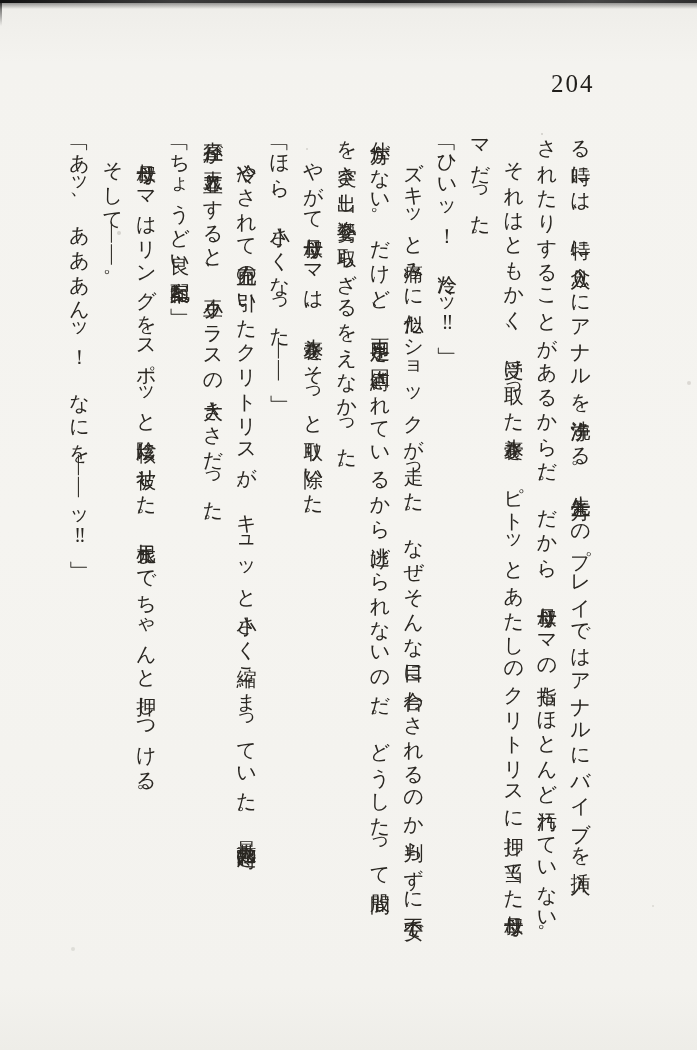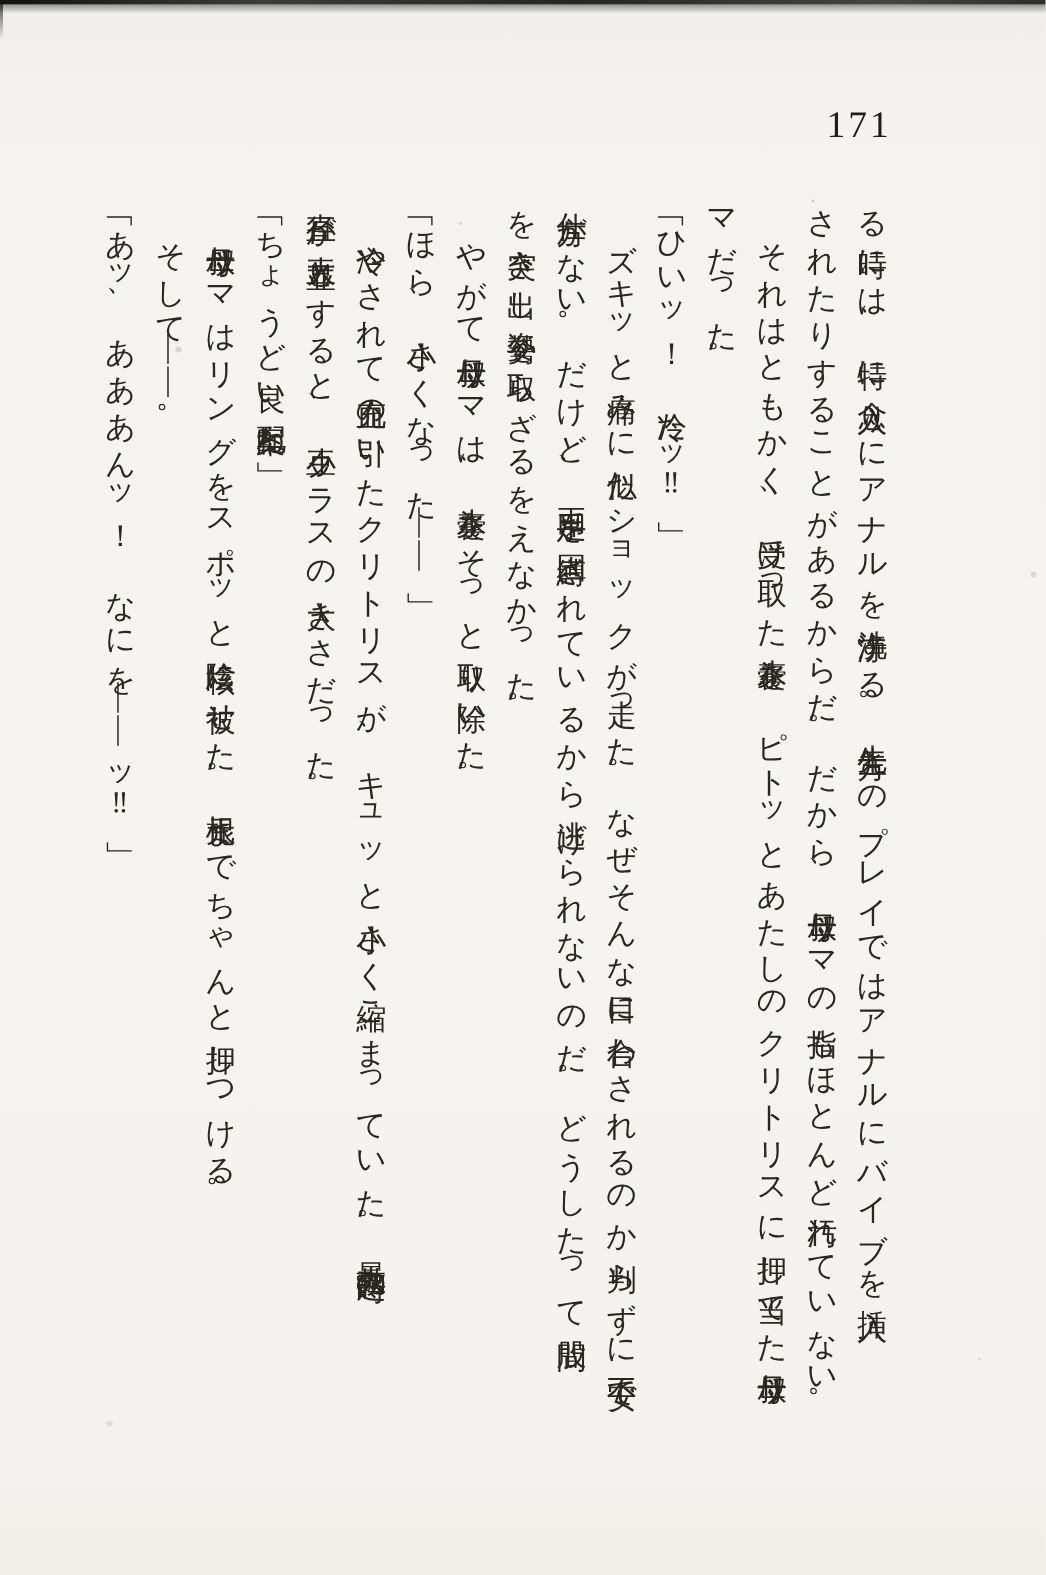--- a/index.html
+++ b/index.html
@@ -67,21 +67,21 @@
 </style>
 </head>
 <body>
 
 <div class="page">
   <div class="scan-top"></div>
   <div class="scan-top-fade"></div>
   <div class="scan-left"></div>
   <div class="scan-noise"></div>
 
-  <div class="pagenum">171</div>
+  <div class="pagenum">204</div>
 
   <div class="text-block">
     <div class="tcol">る時には、特に念入りにアナルを洗浄する。先生方とのプレイではアナルにバイブを挿入</div>
     <div class="tcol">されたりすることがあるからだ。だから、叔母サマの指もほとんど汚れていない。</div>
     <div class="tcol indent-para">それはともかく、受け取った氷嚢を、ピトッとあたしのクリトリスに押し当てた叔母サ</div>
     <div class="tcol">マだった。</div>
     <div class="tcol indent-quote">「ひいッ！　冷たッ‼」</div>
     <div class="tcol indent-para">ズキッと痛みに似たショックが走った。なぜそんな目に合わされるのか判らずに不安で</div>
     <div class="tcol">仕方がない。だけど、両手足を固縛されているから逃げられないのだ。どうしたって股間</div>
     <div class="tcol">を突き出し姿勢を取らざるをえなかった。</div>

